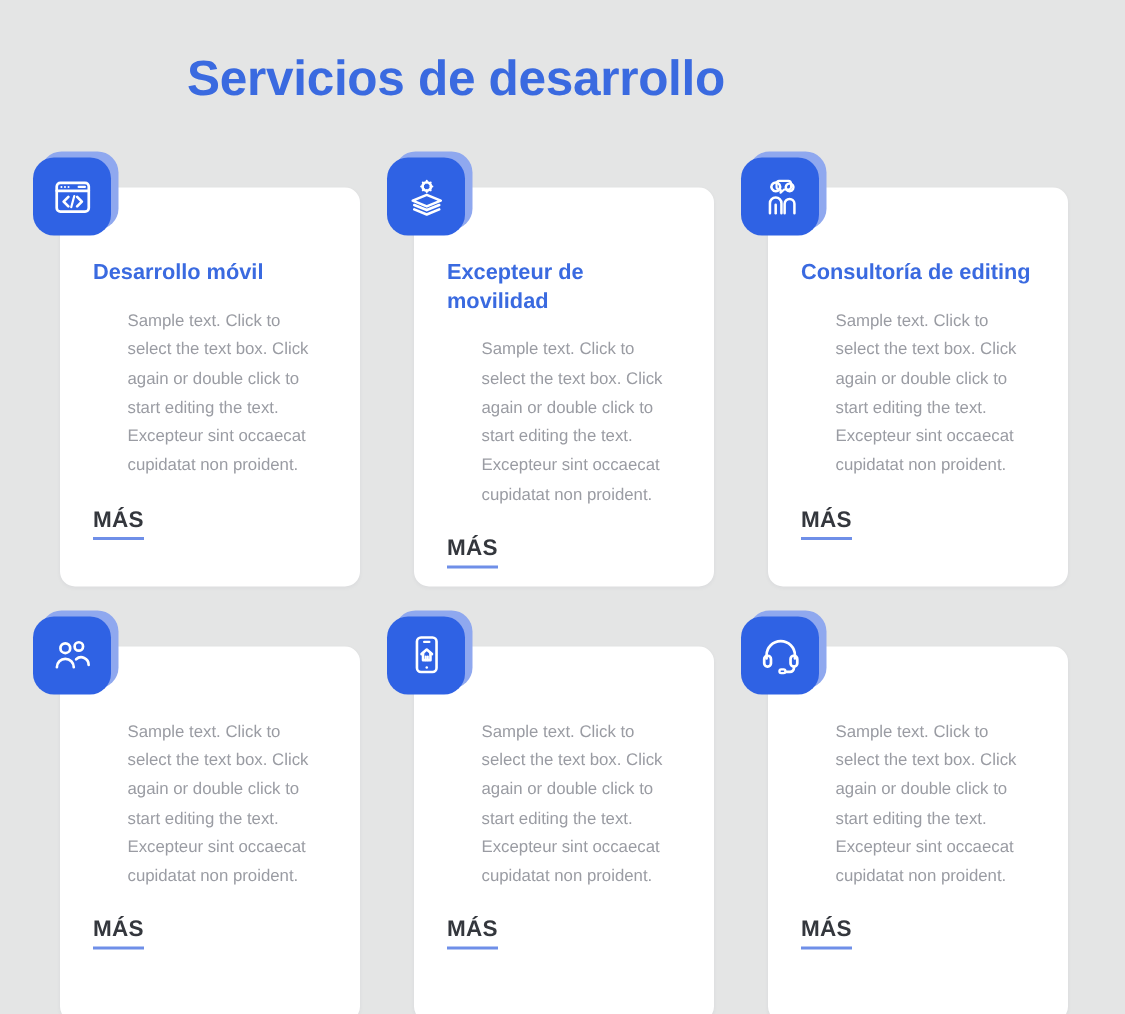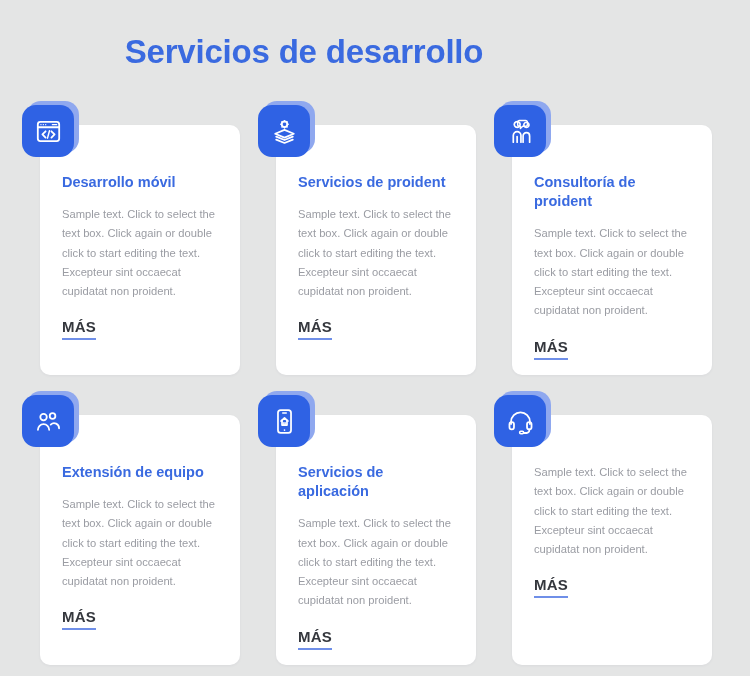--- a/index.html
+++ b/index.html
@@ -106,20 +106,21 @@
     color: #3a6ae0;
     margin-bottom: 13px;
     font-family: "Liberation Sans", sans-serif;
   }
 
   .card-body {
     font-size: 11.2px;
     line-height: 1.72;
     color: #9a9ca3;
     font-family: "Liberation Sans", sans-serif;
+    margin-left: 23px;
   }
 
   .more-link {
     display: inline-block;
     margin-top: 17px;
     font-size: 15px;
     font-weight: 700;
     letter-spacing: 0.2px;
     color: #34373d;
     text-decoration: none;
@@ -166,77 +167,75 @@
         <div class="icon-tile">
           <svg viewBox="0 0 24 24" fill="none" stroke="#ffffff" stroke-width="1.55" stroke-linecap="round" stroke-linejoin="round">
             <circle cx="12" cy="5.6" r="2.5"></circle>
             <path d="M12 2.3v1.0M12 7.9v1.0M8.7 5.6h1.0M14.3 5.6h1.0M9.7 3.3l0.7 0.7M13.6 7.2l0.7 0.7M14.3 3.3l-0.7 0.7M10.4 7.2l-0.7 0.7" stroke-width="1.25"></path>
             <polygon points="12,10.6 20.3,14.0 12,17.4 3.7,14.0"></polygon>
             <polyline points="4.6,16.6 12,19.6 19.4,16.6"></polyline>
             <polyline points="4.6,19.2 12,22.2 19.4,19.2"></polyline>
           </svg>
         </div>
       </div>
-      <div class="card-title">Servicios de proident</div>
+      <div class="card-title">Excepteur de movilidad</div>
       <div class="card-body">Sample text. Click to select the text box. Click again or double click to start editing the text. Excepteur sint occaecat cupidatat non proident.</div>
       <a class="more-link" href="#">MÁS</a>
     </div>
 
     <div class="card tall">
       <div class="icon-tile-wrap">
         <div class="icon-shadow"></div>
         <div class="icon-tile">
           <svg viewBox="0 0 24 24" fill="none" stroke="#ffffff" stroke-width="1.5" stroke-linecap="round" stroke-linejoin="round">
             <path d="M9.0 8.4 a2.6 2.6 0 1 1 0.1 0"></path>
             <path d="M5.6 21.5 v-6.0 a3.4 3.4 0 0 1 3.4-3.4 a3.4 3.4 0 0 1 3.4 3.4 v6.0"></path>
             <line x1="9.0" y1="16.5" x2="9.0" y2="21.5"></line>
             <path d="M17.2 8.4 a2.3 2.3 0 1 1 0.1 0"></path>
             <path d="M14.3 21.5 v-5.6 a2.9 2.9 0 0 1 2.9-2.9 a2.9 2.9 0 0 1 2.9 2.9 v5.6"></path>
             <path d="M11.0 2.3 h5.6 a1.5 1.5 0 0 1 1.5 1.5 v2.1 a1.5 1.5 0 0 1 -1.5 1.5 h-2.6 l-2.1 1.9 v-1.9 h-0.9 a1.5 1.5 0 0 1 -1.5 -1.5 v-2.1 a1.5 1.5 0 0 1 1.5 -1.5 z" stroke-width="1.3"></path>
           </svg>
         </div>
       </div>
-      <div class="card-title">Consultoría de proident</div>
+      <div class="card-title">Consultoría de editing</div>
       <div class="card-body">Sample text. Click to select the text box. Click again or double click to start editing the text. Excepteur sint occaecat cupidatat non proident.</div>
       <a class="more-link" href="#">MÁS</a>
     </div>
 
     <div class="card">
       <div class="icon-tile-wrap">
         <div class="icon-shadow"></div>
         <div class="icon-tile">
           <svg viewBox="0 0 24 24" fill="none" stroke="#ffffff" stroke-width="1.6" stroke-linecap="round" stroke-linejoin="round">
             <circle cx="7.6" cy="8.1" r="2.9"></circle>
             <circle cx="15.6" cy="7.1" r="2.5"></circle>
             <path d="M2.6 19.4 a5.0 5.0 0 0 1 5.0 -5.0 a5.0 5.0 0 0 1 5.0 5.0"></path>
             <path d="M14.0 14.7 a4.4 4.4 0 0 1 7.4 3.3"></path>
           </svg>
         </div>
       </div>
-      <div class="card-title">Extensión de equipo</div>
       <div class="card-body">Sample text. Click to select the text box. Click again or double click to start editing the text. Excepteur sint occaecat cupidatat non proident.</div>
       <a class="more-link" href="#">MÁS</a>
     </div>
 
     <div class="card tall">
       <div class="icon-tile-wrap">
         <div class="icon-shadow"></div>
         <div class="icon-tile">
           <svg viewBox="0 0 24 24" fill="none" stroke="#ffffff" stroke-width="1.55" stroke-linecap="round" stroke-linejoin="round">
             <rect x="6.2" y="1.8" width="11.6" height="20.4" rx="2.4"></rect>
             <line x1="10.4" y1="4.4" x2="13.6" y2="4.4" stroke-width="1.25"></line>
             <circle cx="12" cy="19.6" r="0.75" fill="#ffffff" stroke="none"></circle>
             <polyline points="8.9,11.6 12,8.9 15.1,11.6"></polyline>
             <path d="M9.8 11.0 v4.2 h4.4 v-4.2"></path>
             <line x1="11.4" y1="15.2" x2="11.4" y2="13.0" stroke-width="1.25"></line>
             <line x1="12.6" y1="15.2" x2="12.6" y2="13.0" stroke-width="1.25"></line>
           </svg>
         </div>
       </div>
-      <div class="card-title">Servicios de aplicación</div>
       <div class="card-body">Sample text. Click to select the text box. Click again or double click to start editing the text. Excepteur sint occaecat cupidatat non proident.</div>
       <a class="more-link" href="#">MÁS</a>
     </div>
 
     <div class="card tall">
       <div class="icon-tile-wrap">
         <div class="icon-shadow"></div>
         <div class="icon-tile">
           <svg viewBox="0 0 24 24" fill="none" stroke="#ffffff" stroke-width="1.6" stroke-linecap="round" stroke-linejoin="round">
             <path d="M3.6 14.2 v-1.9 a8.4 8.4 0 0 1 16.8 0 v1.9"></path>

